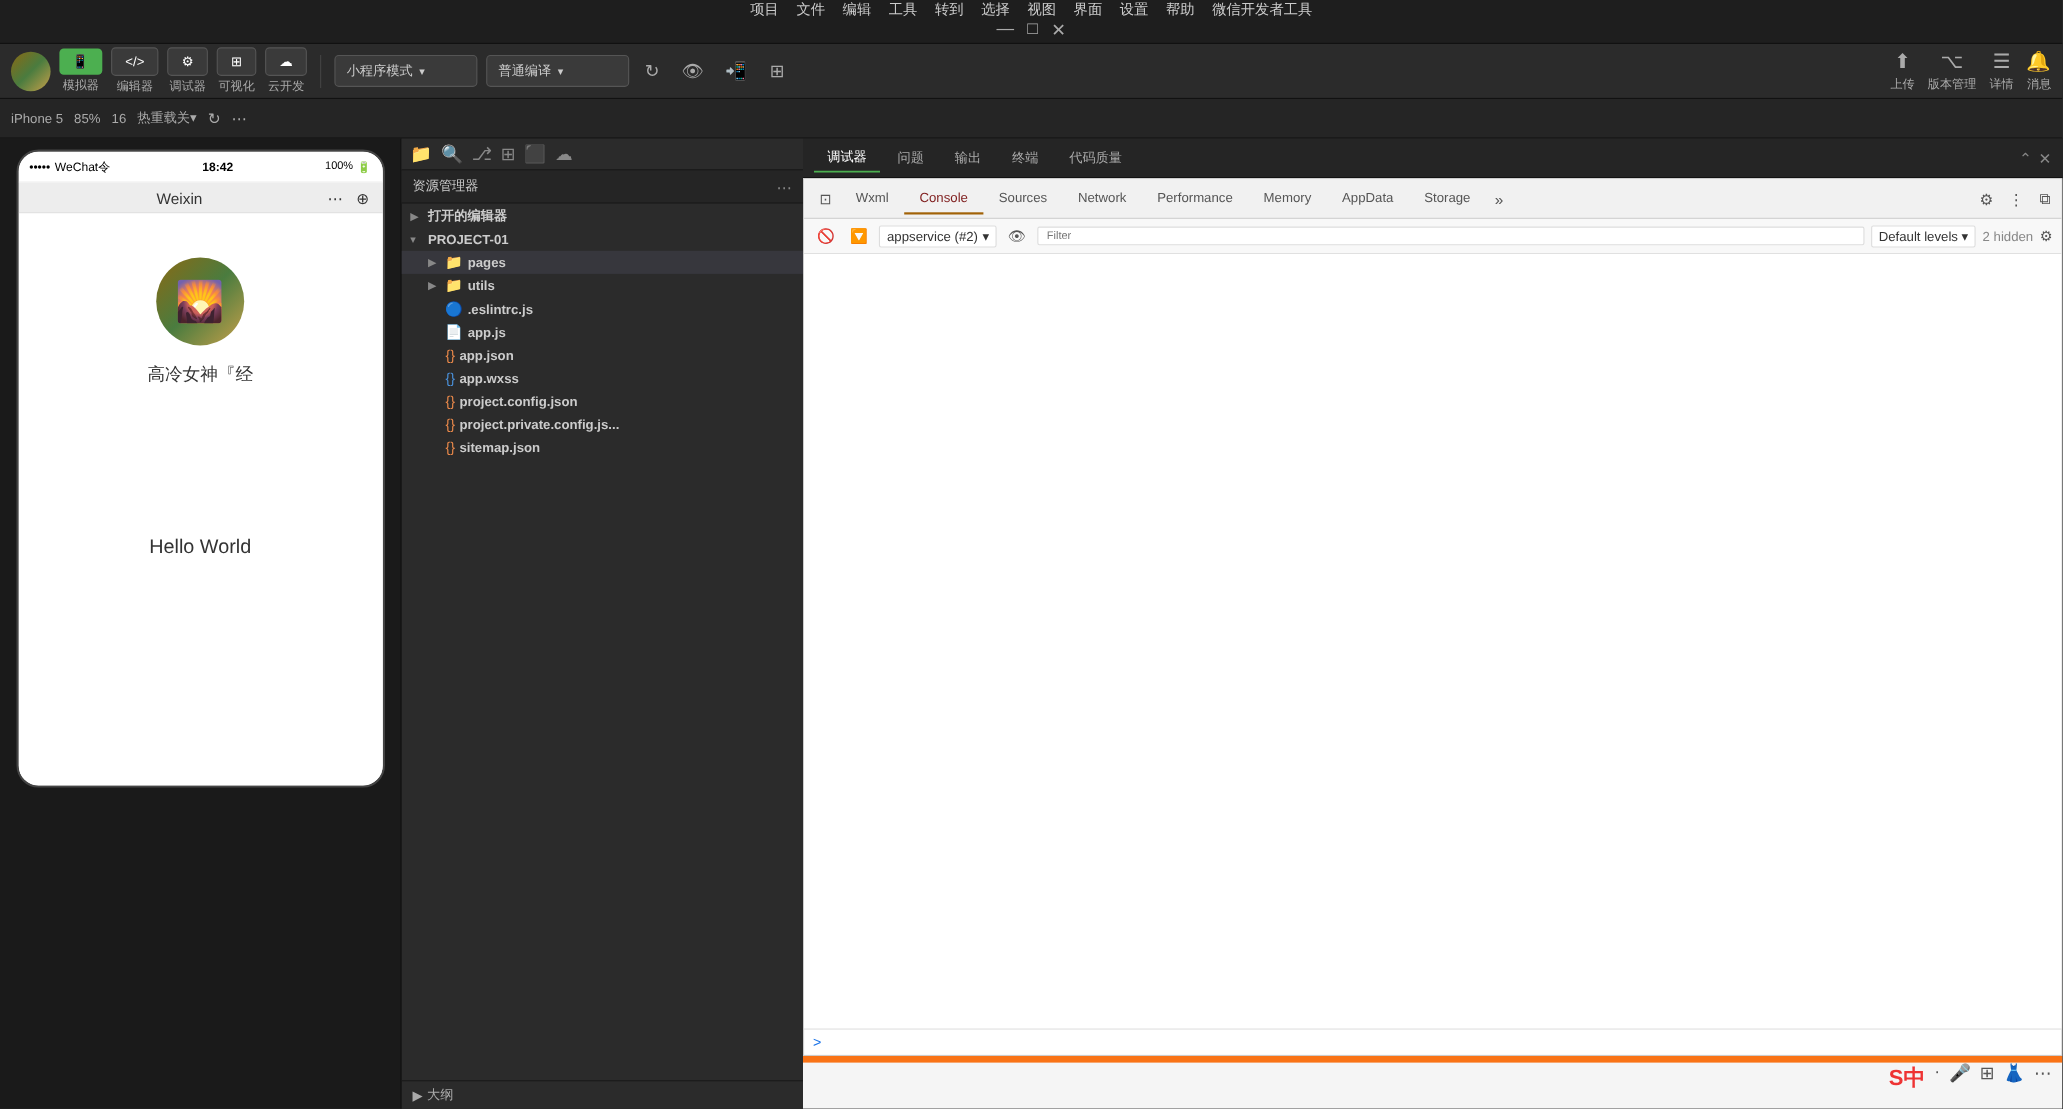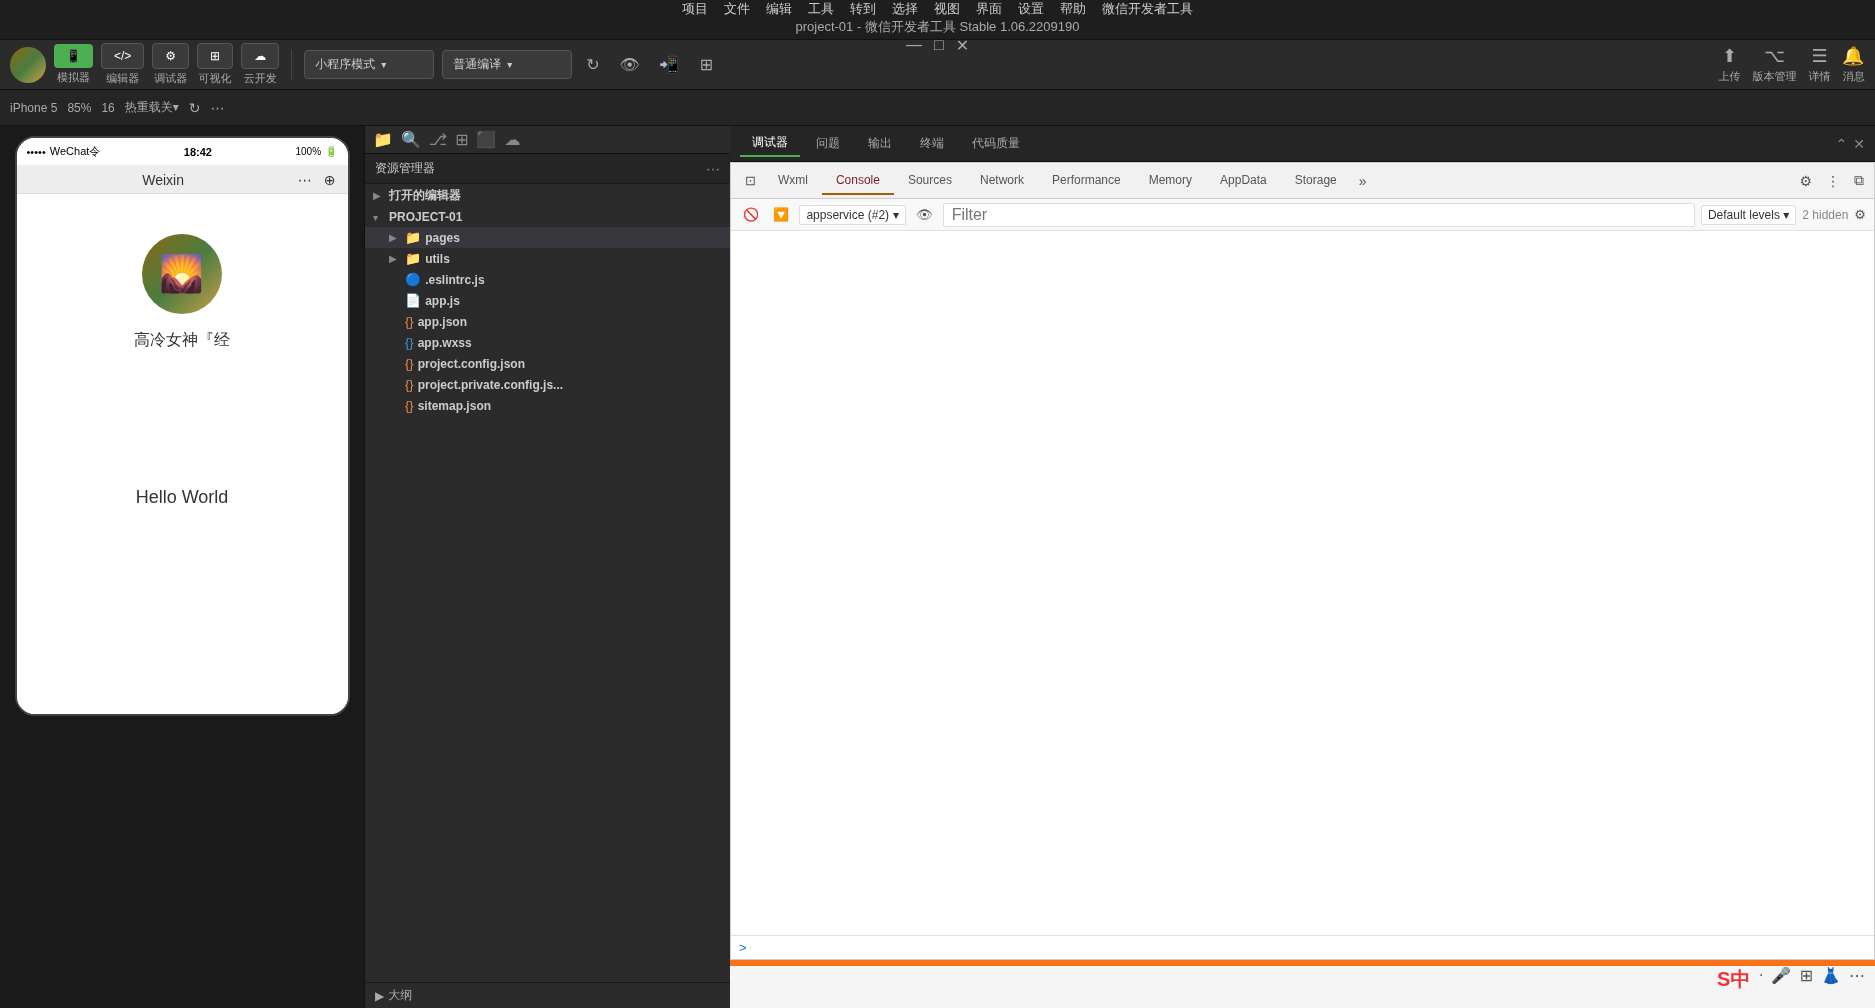--- a/index.html
+++ b/index.html
@@ -386,21 +386,21 @@
       border-radius: 2px;
       display: flex;
       align-items: center;
       gap: 4px;
       cursor: pointer;
     }
     .dt-filter {
       flex: 1;
       border: 1px solid #ddd;
       padding: 2px 8px;
-      font-size: 16px;
+      font-size: 10px;
       color: #15803d;
       border-radius: 2px;
       outline: none;
     }
     .dt-levels {
       background: #fff;
       border: 1px solid #ddd;
       color: #333;
       font-size: 12px;
       padding: 2px 6px;
@@ -499,21 +499,20 @@
     <span>编辑</span>
     <span>工具</span>
     <span>转到</span>
     <span>选择</span>
     <span>视图</span>
     <span>界面</span>
     <span>设置</span>
     <span>帮助</span>
     <span>微信开发者工具</span>
   </div>
-  <div class="title">project-01 - 微信开发者工具 Stable 1.06.2209190</div>
   <div class="window-controls">
     <span>—</span>
     <span>□</span>
     <span>✕</span>
   </div>
 </div>
 
 <div class="toolbar">
   <div class="avatar"></div>
 

